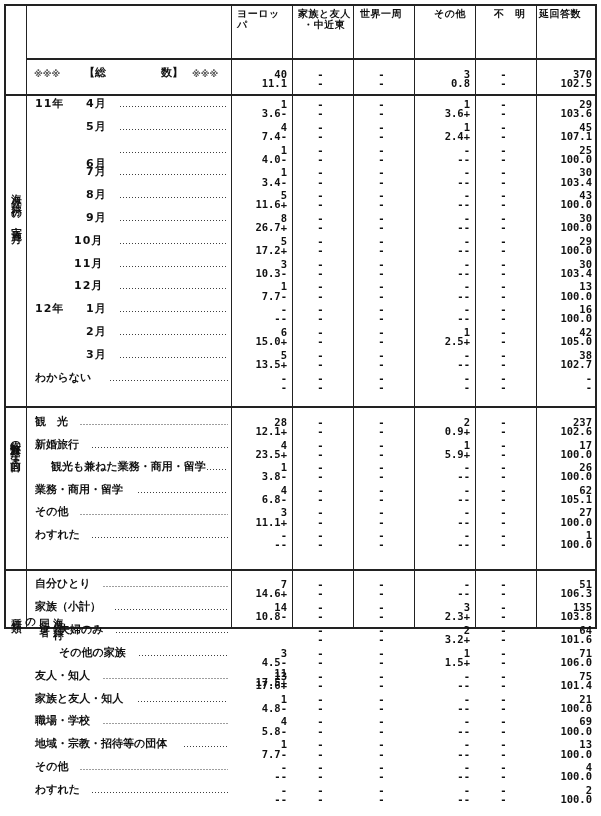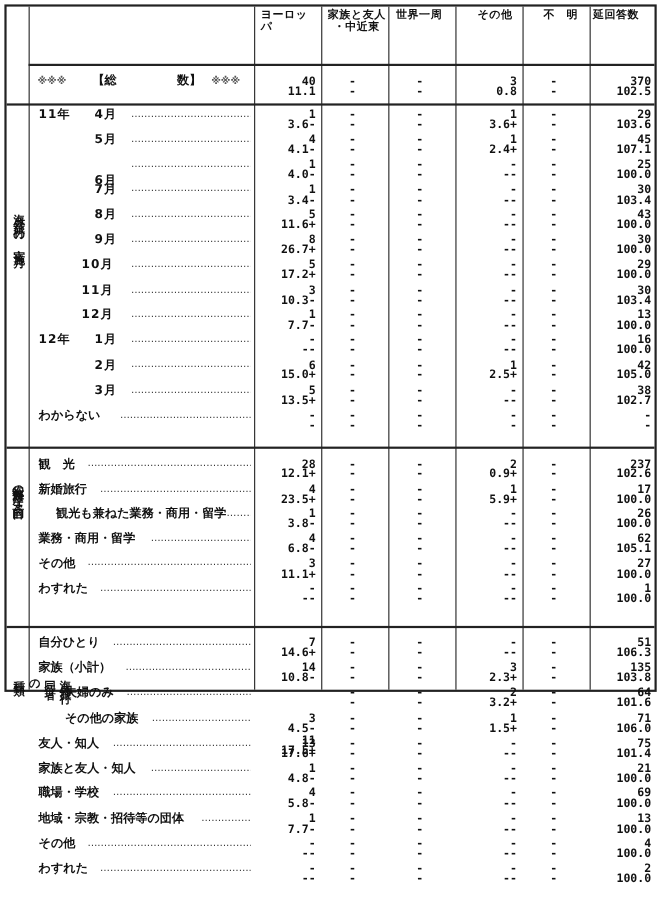--- a/index.html
+++ b/index.html
@@ -112,21 +112,21 @@
       </div>
       <div class="col num" style="left:531px;top:94px;width:55px;">
         <div class="cell">29</div>
         <div class="cell">103.6</div>
       </div>
       <div style="position:absolute;left:20px;top:110.8px;width:571px;height:22.8px;"></div>
       <div class="label" style="top: 114.8px; letter-spacing: 1px; left: 80px;">5月</div>
       <div class="dots" style="left:113px;top:115.8px;width:109px">……………………………………………………</div>
       <div class="col num" style="left:226px;top:116.8px;width:55px;">
         <div class="cell">4</div>
-        <div class="cell">4.1-</div>
+        <div class="cell">7.4-</div>
       </div>
       <div class="col num" style="left:287px;top:116.8px;width:55px;text-align:center;">
         <div class="cell">-</div>
         <div class="cell">-</div>
       </div>
       <div class="col num" style="left:348px;top:116.8px;width:55px;text-align:center;">
         <div class="cell">-</div>
         <div class="cell">-</div>
       </div>
       <div class="col num" style="left:409px;top:116.8px;width:55px;">

